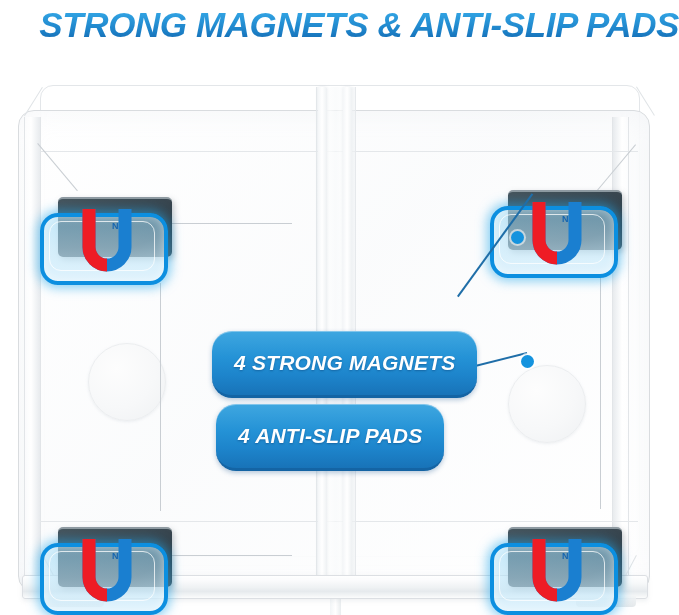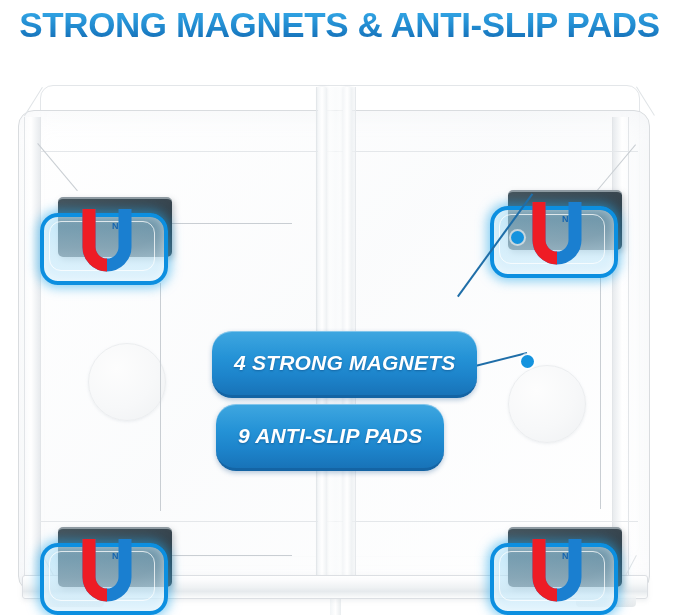--- a/index.html
+++ b/index.html
@@ -2,22 +2,22 @@
 <html><head>
 <meta charset="utf-8">
 <style>
   html,body{margin:0;padding:0;background:#ffffff;}
   body{width:679px;height:615px;position:relative;overflow:hidden;
        font-family:"Liberation Sans","DejaVu Sans",sans-serif;}
 
   
   .headline{
     position:absolute;left:0;top:2px;width:679px;height:46px;
-    text-align:center;white-space:nowrap;
-    font-size:35px;font-weight:bold;
+    text-align:right;white-space:nowrap;
+    font-size:35px;font-weight:bold;font-style:italic;
     letter-spacing:-0.4px;
     line-height:46px;
     background:linear-gradient(180deg,#3fb0e8 0%,#2e9fe0 28%,#1b7fc6 66%,#12599e 100%);
     -webkit-background-clip:text;background-clip:text;color:transparent;
     -webkit-text-fill-color:transparent;
   }
 
   
   .stage{position:absolute;left:0;top:55px;width:679px;height:560px;}
 
@@ -251,15 +251,15 @@
   </div>
 
   <div class="connector" style="left:457px;top:241px;width:127px;transform:rotate(-54deg);"></div>
 
   <div class="connector" style="left:455px;top:315px;width:74px;transform:rotate(-14deg);"></div>
 
   <div class="connector-dot" style="left:521px;top:300px;"></div>
 
   <div class="badge magnets">4 STRONG MAGNETS</div>
 
-  <div class="badge pads">9 ANTI-SLIP PADS</div>
+  <div class="badge pads">4 ANTI-SLIP PADS</div>
 
 </div>
 
 </body></html>

